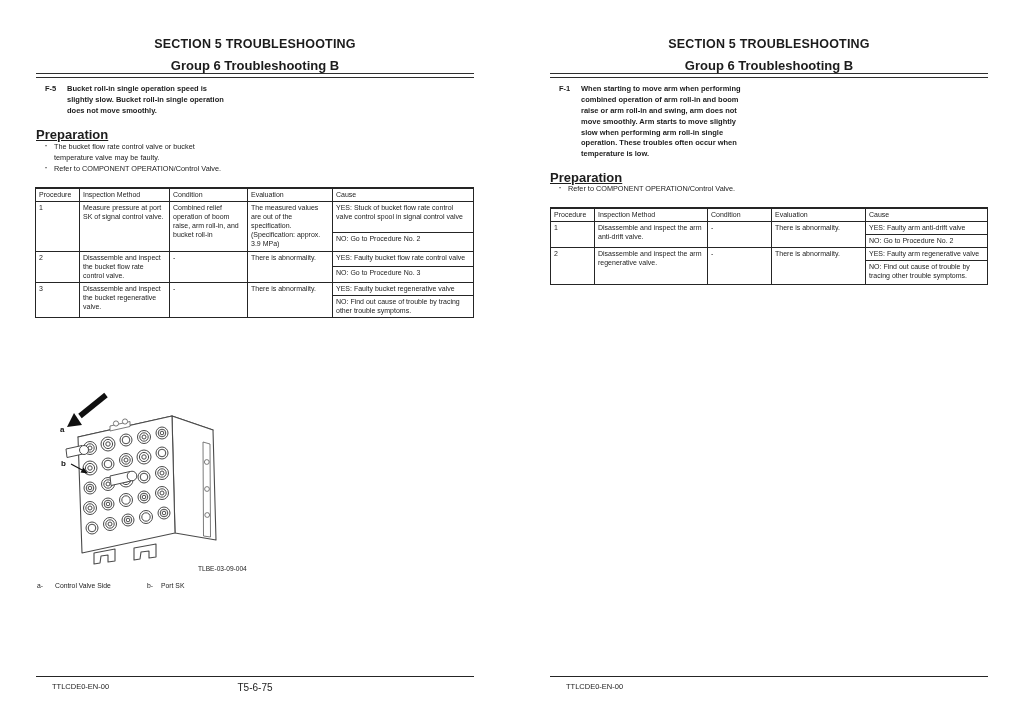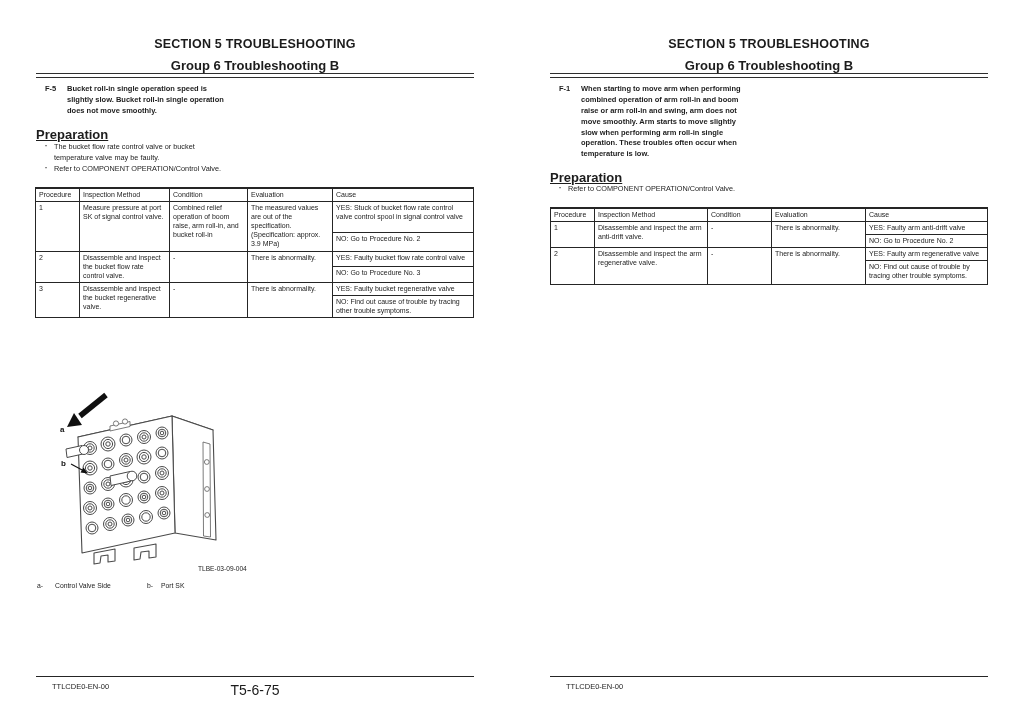--- a/index.html
+++ b/index.html
@@ -39,21 +39,21 @@
   .figure-wrap { position:absolute; left:22px; top:390px; width:210px; height:182px; }
   .fig-code    { position:absolute; left:162px; top:565px; font-size:6.6px; }
   .legend      { position:absolute; left:0; top:582px; width:100%; height:12px; font-size:6.8px; }
   .legend span { position:absolute; top:0; }
   .lg-a-key { left:1px; }  .lg-a-lbl { left:19px; }
   .lg-b-key { left:111px; } .lg-b-lbl { left:125px; }
 
   .ftr-rule { position:absolute; top:676px; left:0; width:100%;
               border-top:1.5px solid #252525; }
   .ftr-doc  { position:absolute; top:682px; left:0; font-size:7.5px;margin-left:16px; }
-  .ftr-page { position:absolute; top:682px; left:0; width:100%; text-align:center; font-size:14px; }
+  .ftr-page { position:absolute; top:682px; left:0; width:100%; text-align:center; font-size:10px; }
 
   
   .fs  { fill:#fff; stroke:#4a4a4a; stroke-width:1.1; stroke-linejoin:round; }
   .ps  { fill:#fff; stroke:#4a4a4a; stroke-width:1; }
   .ps2 { fill:#fff; stroke:#5a5a5a; stroke-width:.8; }
   .blk { fill:#101010; stroke:none; }
   .svg-lbl { font-family:"Liberation Sans",sans-serif; font-size:8px; font-weight:bold; fill:#111; }
 </style>
 </head>
 <body>

